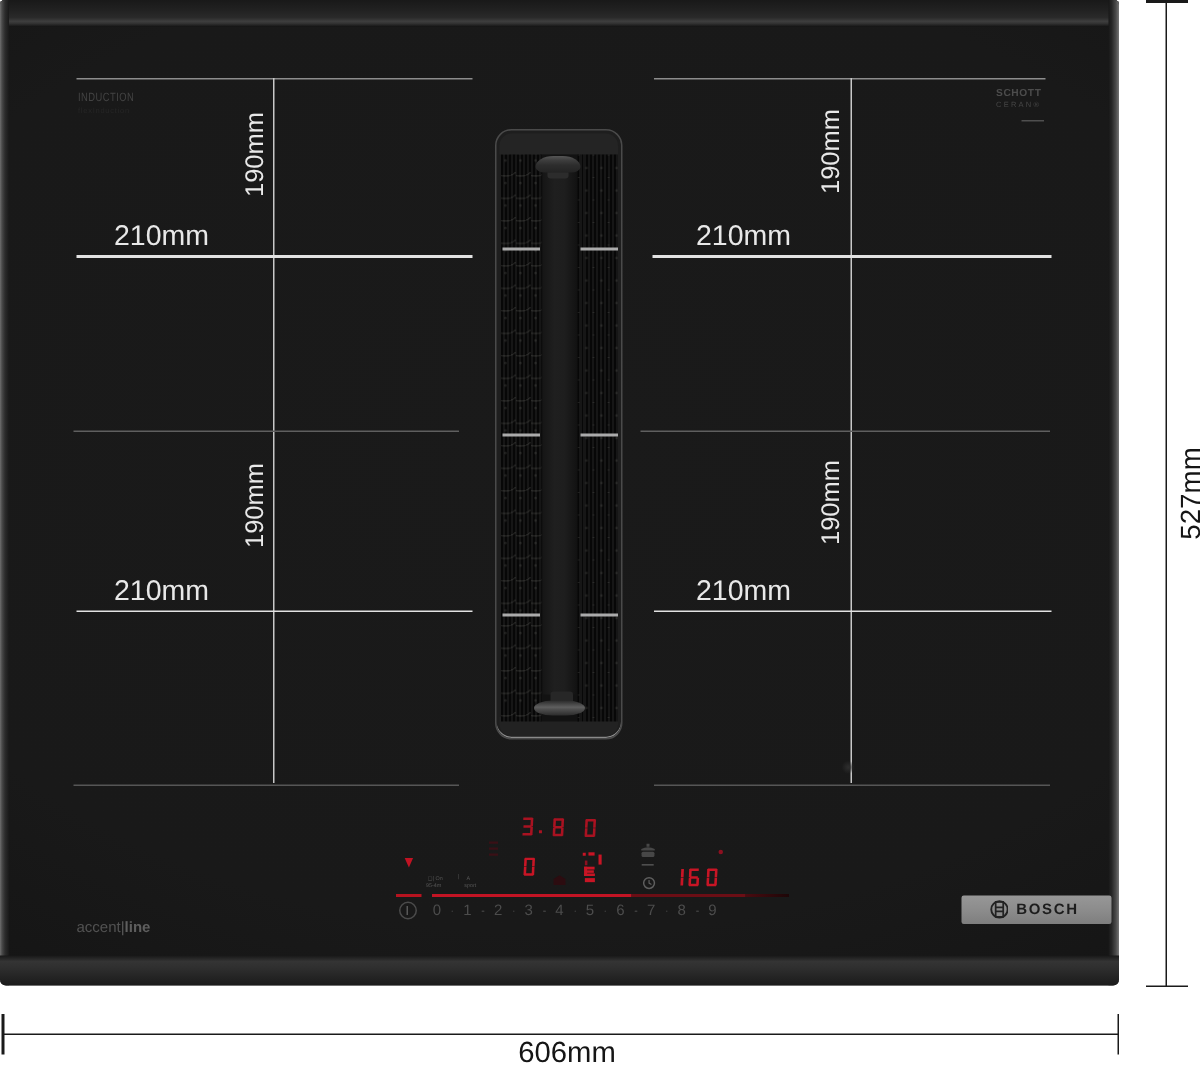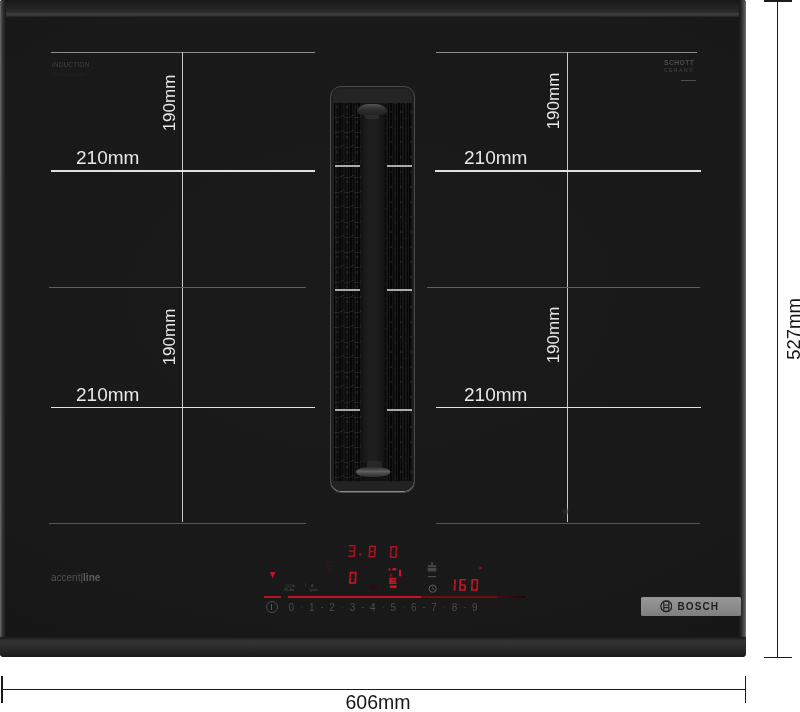--- a/index.html
+++ b/index.html
@@ -260,21 +260,21 @@
     <span style="position:absolute;left:37.4px;width:1.4px;height:1.4px;background:#3d3d3d;border-radius:50%;"></span>
     <span style="position:absolute;left:57.8px;width:1.4px;height:1.4px;background:#3d3d3d;border-radius:50%;"></span>
     <span style="position:absolute;left:78.2px;width:1.4px;height:1.4px;background:#3d3d3d;border-radius:50%;"></span>
     <span style="position:absolute;left:98.6px;width:1.4px;height:1.4px;background:#3d3d3d;border-radius:50%;"></span>
     <span style="position:absolute;left:119px;width:1.4px;height:1.4px;background:#3d3d3d;border-radius:50%;"></span>
     <span style="position:absolute;left:139.4px;width:1.4px;height:1.4px;background:#3d3d3d;border-radius:50%;"></span>
     <span style="position:absolute;left:159.8px;width:1.4px;height:1.4px;background:#3d3d3d;border-radius:50%;"></span>
     <span style="position:absolute;left:180.2px;width:1.4px;height:1.4px;background:#3d3d3d;border-radius:50%;"></span>
   </div>
 
-  <div class="abs" style="left:51px;top:572px;color:#525252;font-size:10px;">accent<span style="color:#5a5a5a;">​|</span><b style="color:#5e5e5e;">line</b></div>
+  <div class="abs" style="left:51px;top:613px;color:#525252;font-size:10px;">accent<span style="color:#5a5a5a;">​|</span><b style="color:#5e5e5e;">line</b></div>
 
   <div class="abs" style="left:640.5px;top:597px;width:100px;height:18.5px;background:linear-gradient(180deg,#979797 0%,#8b8b8b 55%,#7e7e7e 100%);border-radius:1.5px;">
 
     <svg style="position:absolute;left:19px;top:3px;" width="12.6" height="12.6" viewBox="0 0 24 24">
       <circle cx="12" cy="12" r="10.4" fill="none" stroke="#222222" stroke-width="2.4"></circle>
       <path d="M7.2 2.5 L16.8 2.5 L16.8 21.5 L7.2 21.5 Z M7.2 9.5 L16.8 9.5 M7.2 14.5 L16.8 14.5" fill="none" stroke="#222222" stroke-width="2.2"></path>
     </svg>
 
     <div style="position:absolute;left:37px;top:3.6px;color:#1d1d1d;font-size:10px;font-weight:bold;letter-spacing:1.1px;">BOSCH</div>
   </div>

